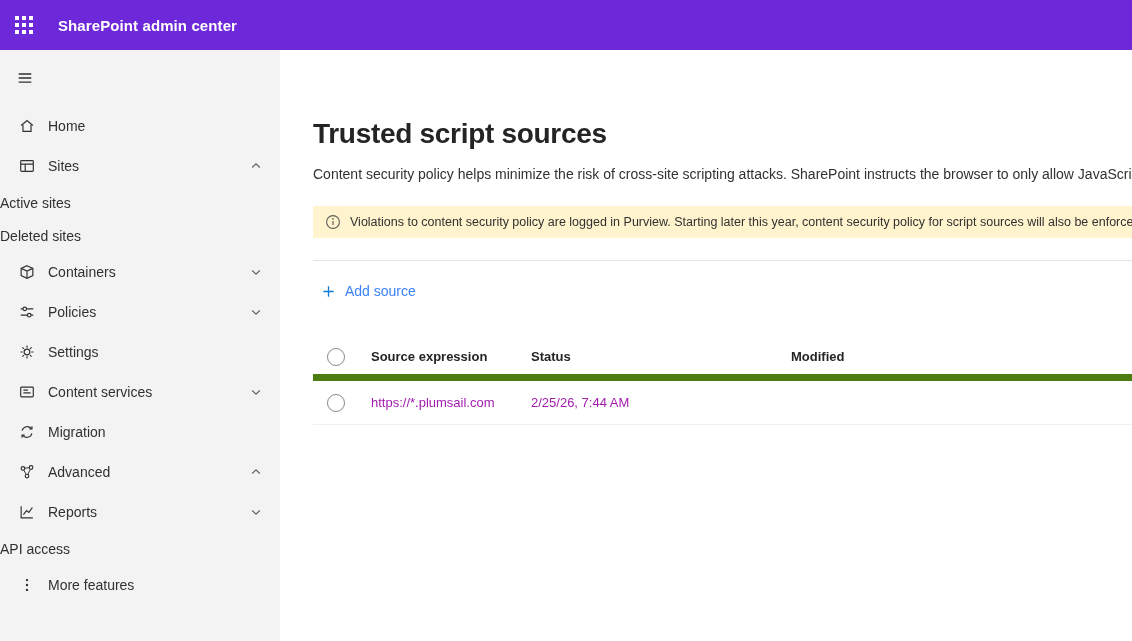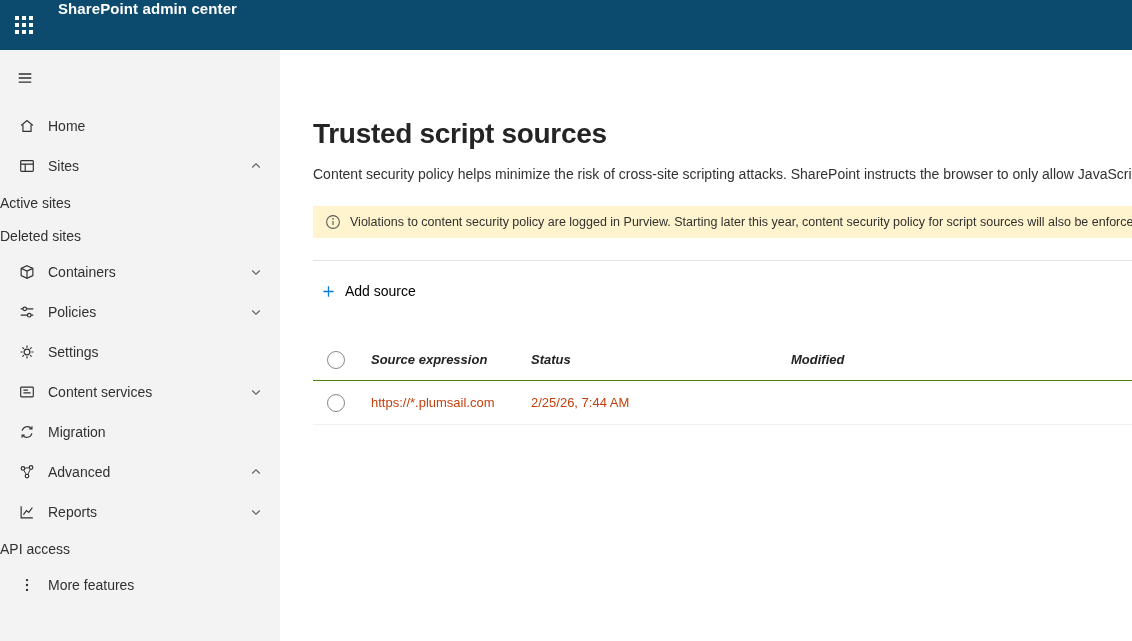--- a/index.html
+++ b/index.html
@@ -7,23 +7,23 @@
   body {
     font-family: "Liberation Sans", sans-serif;
     background: #ffffff;
     color: #323130;
     font-size: 14px;
   }
 
   
   .topbar {
     height: 50px;
-    background: #0c4a6e;
+    background: #6d28d9;
     display: flex;
-    align-items: flex-start;
+    align-items: center;
   }
   .waffle-btn {
     width: 48px; height: 50px;
     background: transparent; border: none; cursor: pointer;
     display: flex; align-items: center; justify-content: center;
   }
   .waffle-grid { display: grid; grid-template-columns: repeat(3, 4px); grid-gap: 3px; }
   .waffle-grid span { width: 4px; height: 4px; background: #fff; }
   .topbar-title { color: #fff; font-weight: 700; font-size: 15px; margin-left: 10px; letter-spacing: 0.1px; }
 
@@ -78,36 +78,36 @@
     white-space: nowrap; overflow: hidden;
   }
   .warn-banner .info-ico { margin-right: 9px; flex: none; display: flex; align-items: center; }
   .warn-banner .warn-text { font-size: 12.5px; color: #323130; }
   .content-divider { margin-top: 22px; border-top: 1px solid #e3e3e3; }
 
   .cmdbar { margin-top: 12px; }
   .add-source-btn {
     background: transparent; border: none; cursor: pointer;
     height: 36px; display: inline-flex; align-items: center;
-    padding: 0 10px 0 8px; font-size: 14px; color: #000000;
+    padding: 0 10px 0 8px; font-size: 14px; color: #3b82f6;
     font-family: "Liberation Sans", sans-serif;
   }
   .add-source-btn .plus-ico { margin-right: 9px; display: flex; align-items: center; }
 
   
   .grid-table { margin-top: 30px; }
   .grid-row { display: flex; align-items: center; }
-  .grid-header { height: 42px; border-bottom: 1px solid #4d7c0f; font-style: italic; }
+  .grid-header { height: 42px; border-bottom: 7px solid #4d7c0f; }
   .grid-data-row { height: 44px; border-bottom: 1px solid #f0f0f0; cursor: pointer; }
   .col-check { width: 58px; display: flex; align-items: center; padding-left: 14px; flex: none; }
   .col-source { width: 160px; flex: none; }
   .col-status { width: 260px; flex: none; }
   .col-modified { flex: 1; min-width: 0; }
   .hdr-cell { font-size: 13px; font-weight: 700; color: #242424; }
-  .cell { font-size: 13px; color: #c2410c; }
+  .cell { font-size: 13px; color: #a21caf; }
   .row-check {
     width: 18px; height: 18px; border-radius: 50%;
     border: 1px solid #8a8886; background: transparent; cursor: pointer; padding: 0;
   }
   svg { display: block; }
 </style>
 </head>
 <body>
 
 <header class="topbar">

